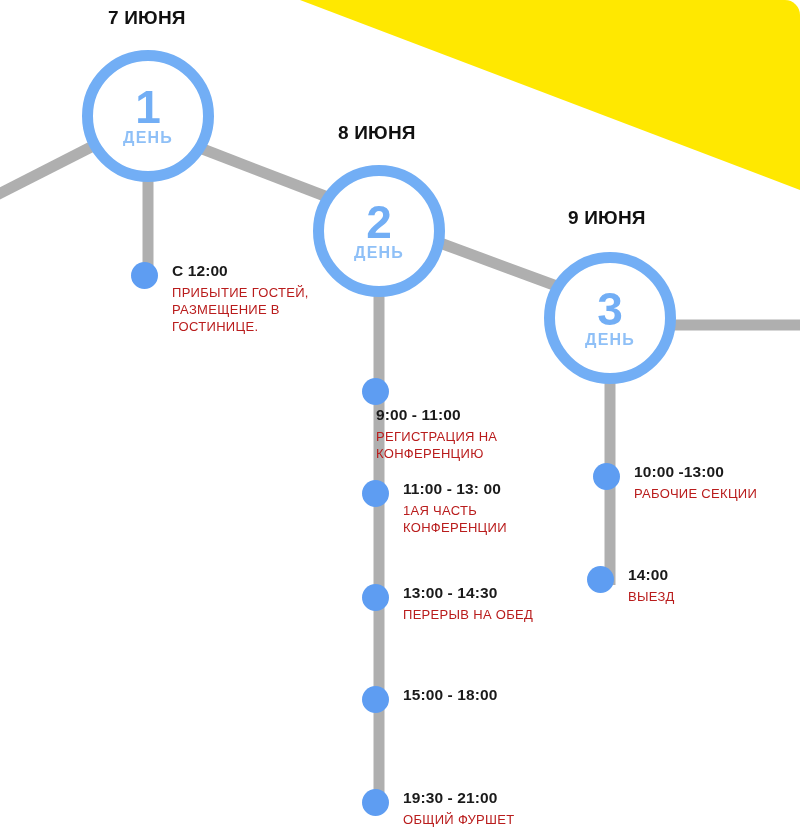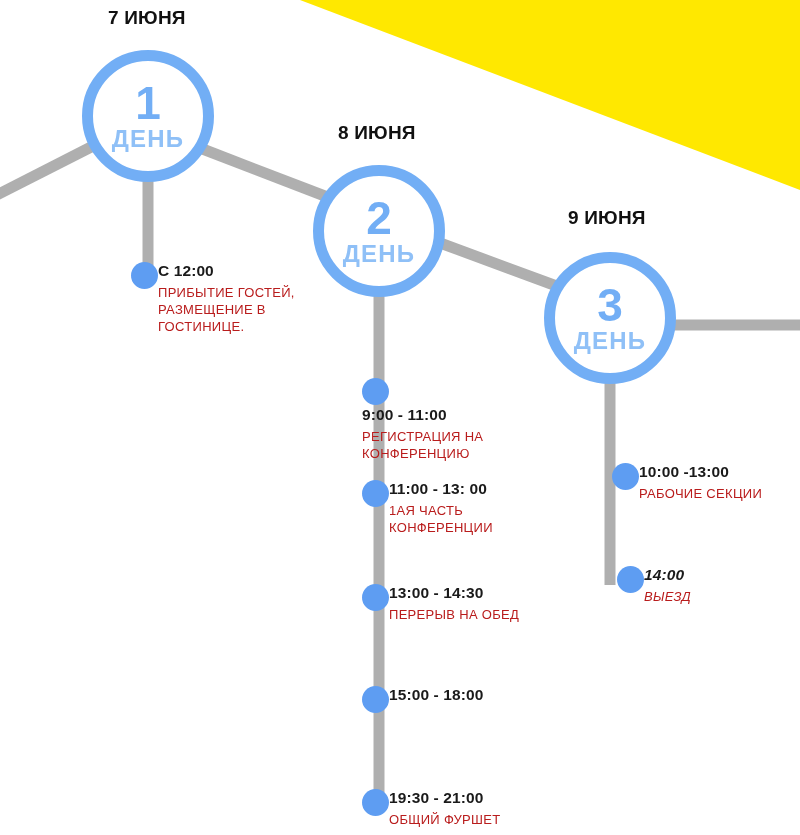--- a/index.html
+++ b/index.html
@@ -9,20 +9,21 @@
   }
   body {
     font-family: "Liberation Sans", sans-serif;
   }
   #infographic {
     position: relative;
     width: 800px;
     height: 835px;
     background: #ffffff;
     overflow: hidden;
+    border-radius: 15px;
   }
   .bg-svg, .lines-svg {
     position: absolute;
     top: 0;
     left: 0;
     width: 800px;
     height: 835px;
   }
   .bg-svg { z-index: 1; }
   .lines-svg { z-index: 2; }
@@ -42,21 +43,21 @@
     justify-content: center;
   }
   .day-number {
     font-size: 46px;
     font-weight: bold;
     color: #72AEF5;
     line-height: 0.96;
     letter-spacing: 0px;
   }
   .day-word {
-    font-size: 24px;
+    font-size: 16px;
     font-weight: bold;
     color: #8FC0F7;
     letter-spacing: 1.2px;
     line-height: 1.05;
     margin-top: 1px;
   }
   .day-label {
     position: absolute;
     z-index: 5;
     font-size: 19px;
@@ -74,20 +75,21 @@
   }
   .event-dot {
     width: 27px;
     height: 27px;
     border-radius: 50%;
     background: #5E9DF2;
     flex: 0 0 auto;
     margin-top: 1px;
   }
   .event-text {
+    margin-left: 14px;
     padding-top: 1px;
   }
   .event-time {
     font-size: 15.5px;
     font-weight: bold;
     color: #1a1a1a;
     letter-spacing: 0.1px;
     white-space: nowrap;
     line-height: 1.2;
   }
@@ -185,29 +187,29 @@
       <div class="event-desc">ОБЩИЙ ФУРШЕТ</div>
     </div>
   </div>
 
   <div class="day-label" style="left:568px; top:207px;">9 ИЮНЯ</div>
   <div class="day-node" style="left:544px; top:252px;">
     <div class="day-number">3</div>
     <div class="day-word">ДЕНЬ</div>
   </div>
 
-  <div class="event" style="left:612px; top:462px;">
+  <div class="event" style="left:593px; top:462px;">
     <div class="event-dot"></div>
     <div class="event-text">
       <div class="event-time">10:00 -13:00</div>
       <div class="event-desc">РАБОЧИЕ СЕКЦИИ</div>
     </div>
   </div>
 
-  <div class="event" style="left:617px; top:565px;font-style:italic;">
+  <div class="event" style="left:587px; top:565px;">
     <div class="event-dot"></div>
     <div class="event-text">
       <div class="event-time">14:00</div>
       <div class="event-desc">ВЫЕЗД</div>
     </div>
   </div>
 
 </div>
 
 </body></html>

